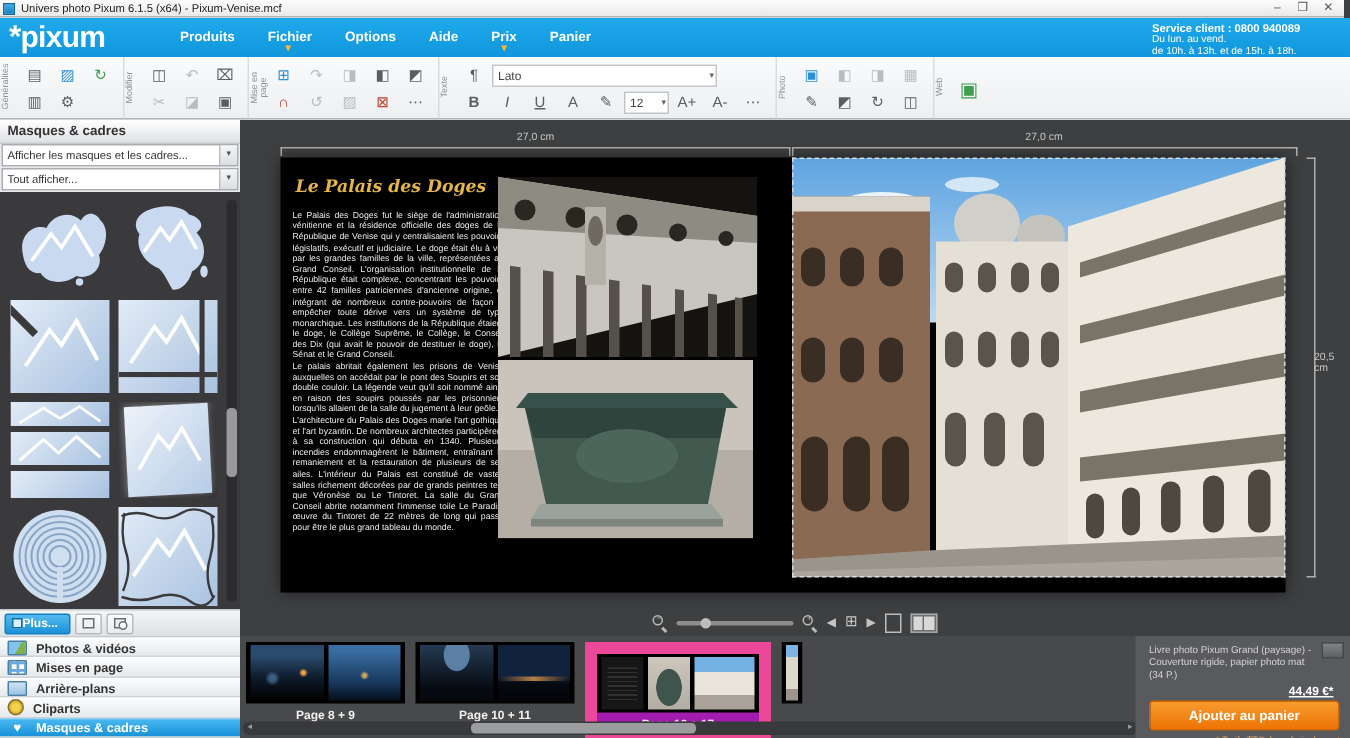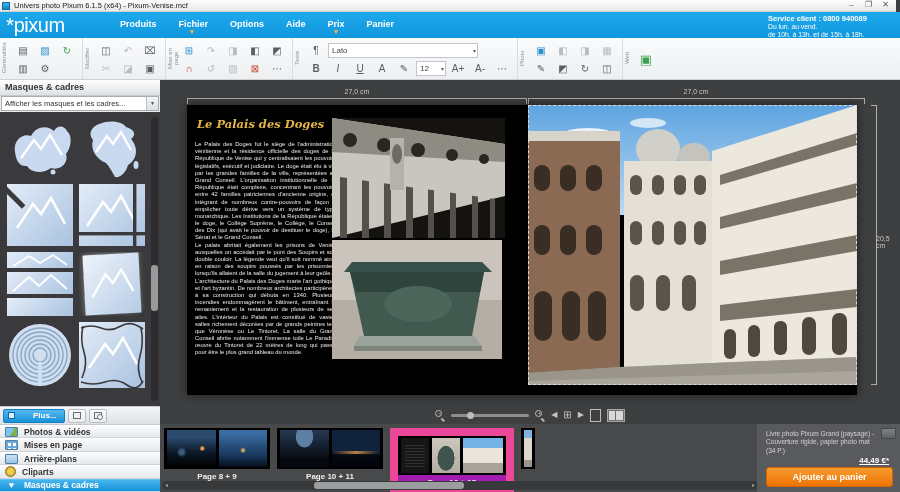--- a/index.html
+++ b/index.html
@@ -10,21 +10,21 @@
   .titlebar { position:absolute; left:0; top:0; width:896px; height:12px;
     background:linear-gradient(#fdfdfd,#e8e8e8); border-bottom:1px solid #d0d0d0;
     display:flex; align-items:center; font-size:7.5px; color:#222; }
   .app-ico { width:8px; height:8px; margin:0 4px 0 2px; background:linear-gradient(#3db0ec,#1283c6); border:1px solid #0d6aa5; }
   .win-controls { position:absolute; right:2px; top:0; display:flex; }
   .win-btn { width:17px; height:11px; font-size:8px; color:#555; text-align:center; line-height:10px; }
 
   
   .menubar { position:absolute; left:0; top:12px; width:900px; height:26px;
     background:linear-gradient(#1fa9ec,#1096dc); color:#fff; }
-  .logo { position:absolute; left:6px; top:1px; font-size:20px; font-weight:normal; letter-spacing:-0.5px; }
+  .logo { position:absolute; left:6px; top:1px; font-size:20px; font-weight:bold; letter-spacing:-0.5px; }
   .logo .star { font-size:21px; }
   .menu-items { position:absolute; left:120px; top:7px; display:flex; gap:22px; font-size:9px; font-weight:bold; }
   .menu-item { position:relative; cursor:default; }
   .dd-mark { color:#ffb733; font-size:7px; position:absolute; bottom:-7px; left:40%; }
   .service { position:absolute; right:4px; top:2px; width:128px; line-height:1.2; }
   .service .s1 { font-size:7.5px; font-weight:bold; }
   .service .s2 { font-size:6.8px; }
 
   
   .toolbar { position:absolute; left:0; top:38px; width:900px; height:42px;
@@ -60,21 +60,21 @@
   .bar3 { display:flex; flex-direction:column; gap:4px; background:transparent; }
   .bar3 .bar { background:linear-gradient(135deg,#e3ecf7,#a9c2e0); position:relative; overflow:hidden; }
   .polaroid { background:transparent; display:flex; align-items:center; justify-content:center; }
   .polaroid .inner { width:56px; height:60px; transform:rotate(-3deg); background:linear-gradient(135deg,#eef3fa,#b6cce6);
     box-shadow:0 0 6px rgba(255,255,255,.45), 2px 3px 5px rgba(0,0,0,.5); position:relative; overflow:hidden; }
   .vscroll { position:absolute; right:2px; top:5px; bottom:5px; width:7px; background:#2c2c2e; border-radius:3px; }
   .vscroll .vthumb { position:absolute; top:52%; height:46px; width:7px; background:#98999b; border-radius:3px; }
   .plus-row { height:18px; background:linear-gradient(#f4f5f6,#dde0e4); border-top:1px solid #c6cace;
     display:flex; align-items:center; gap:3px; padding:1px 3px; }
   .plus-btn { height:14px; background:linear-gradient(#55b9ef,#1a92d8); border:1px solid #1180c3; border-radius:2px;
-    color:#fff; font-weight:bold; font-size:8px; display:flex; align-items:center; gap:18px; padding:0 7px 0 4px; }
+    color:#fff; font-weight:bold; font-size:8px; display:flex; align-items:center; gap:0; padding:0 7px 0 4px; }
   .plus-btn .cube { width:7px; height:7px; background:#d9efff; border:1px solid #0d6aa5; }
   .mini-tool { width:18px; height:14px; border:1px solid #b9bdc1; border-radius:2px; background:linear-gradient(#fcfcfd,#e8eaec);
     display:flex; align-items:center; justify-content:center; }
   .mini-tool .sq { width:8px; height:7px; border:1px solid #6b6f74; background:#eef1f4; position:relative; }
   .mini-tool .sq.dot::after { content:""; position:absolute; right:-2px; bottom:-2px; width:4px; height:4px;
     border:1px solid #6b6f74; border-radius:50%; background:#fff; }
   .accordion { border-top:1px solid #c6cace; }
   .acc-item { height:13.4px; display:flex; align-items:center; gap:6px; padding:0 5px;
     background:linear-gradient(#fafbfc,#e6e9ec); border-bottom:1px solid #cfd3d7; border-top:1px solid #fff;
     font-size:8.5px; font-weight:bold; color:#333; }
@@ -286,20 +286,24 @@
       </div>
     </div>
   </div>
 
   <div class="sidebar">
     <div class="sb-header">Masques &amp; cadres</div>
     <div class="sb-select">
       <span>Afficher les masques et les cadres...</span>
       <span class="dd-btn">▾</span>
     </div>
+    <div class="sb-select">
+      <span>Tout afficher...</span>
+      <span class="dd-btn">▾</span>
+    </div>
 
     <div class="mask-panel">
       <div class="mask-grid">
 
         <div class="mthumb mt-shape" style="height:60px;">
           <svg viewBox="0 0 66 60" preserveAspectRatio="none">
             <path d="M8,34 C6,22 16,15 24,18 C28,9 40,6 47,13 C50,7 57,7 60,13 C66,18 64,30 59,36 C62,45 53,53 44,50 C36,56 24,55 20,48 C12,49 9,42 8,34 Z" fill="#c9daf0"></path>
             <circle cx="46" cy="54" r="2.5" fill="#c9daf0"></circle>
             <polyline points="14,40 27,22 34,31 43,17 55,37" fill="none" stroke="#ffffff" stroke-width="2.4"></polyline>
           </svg>

